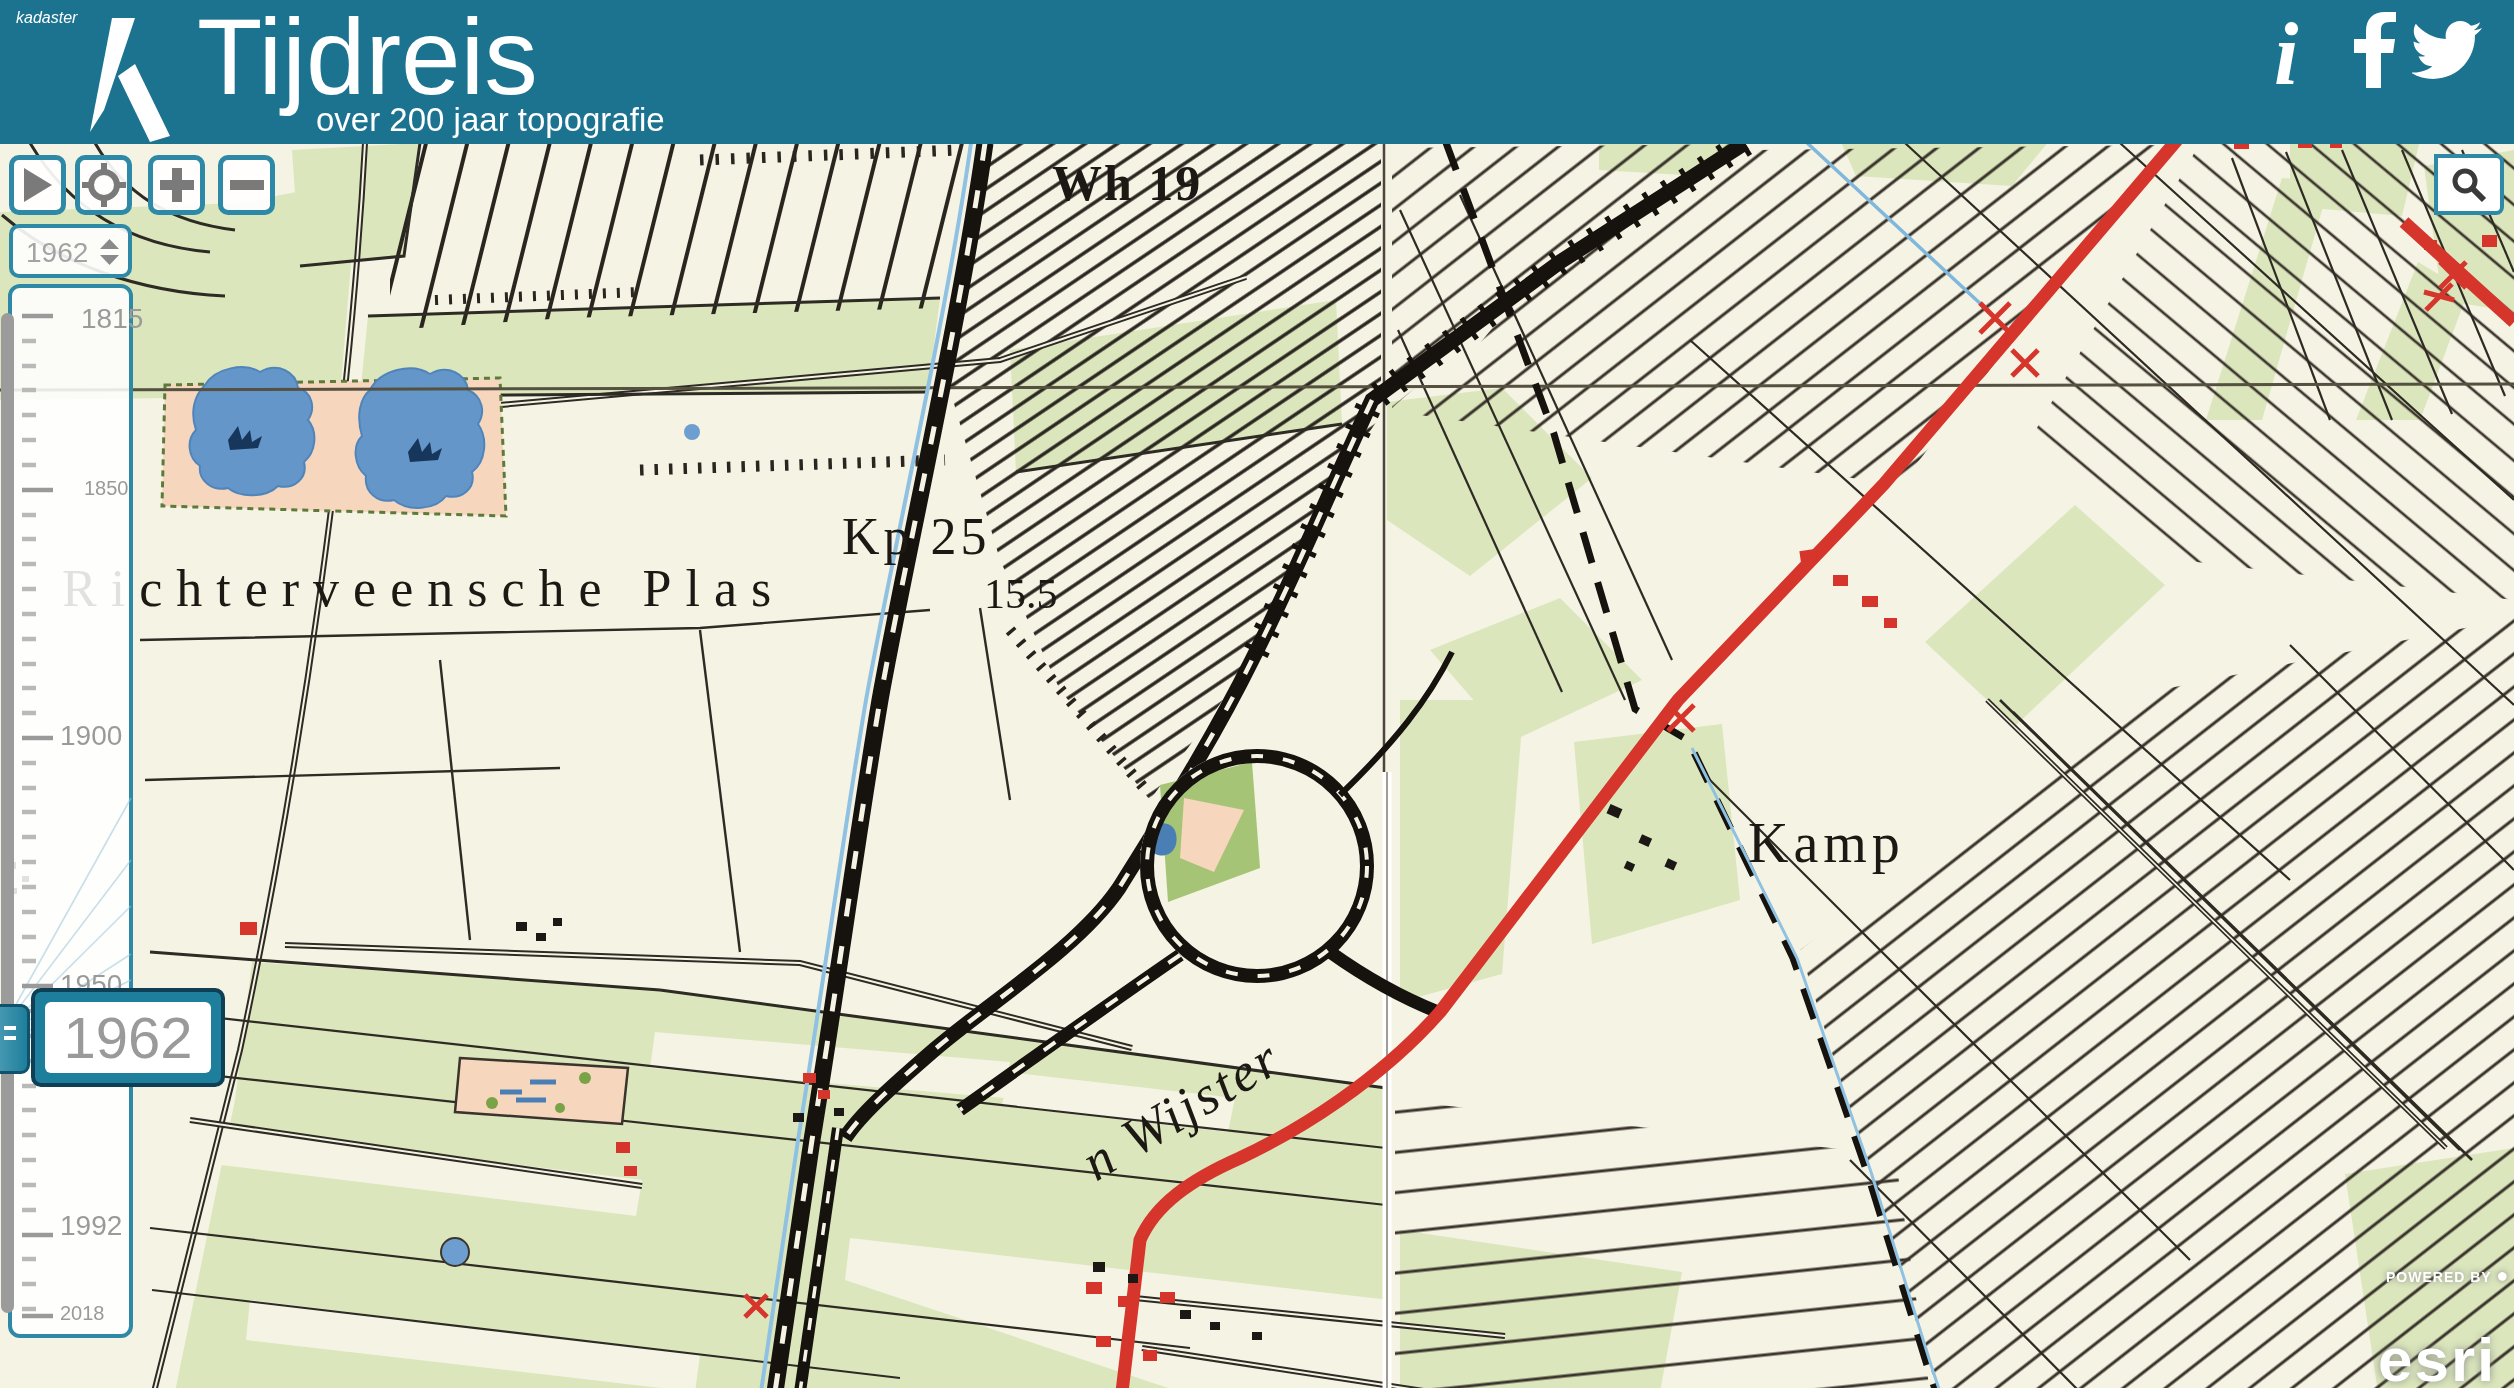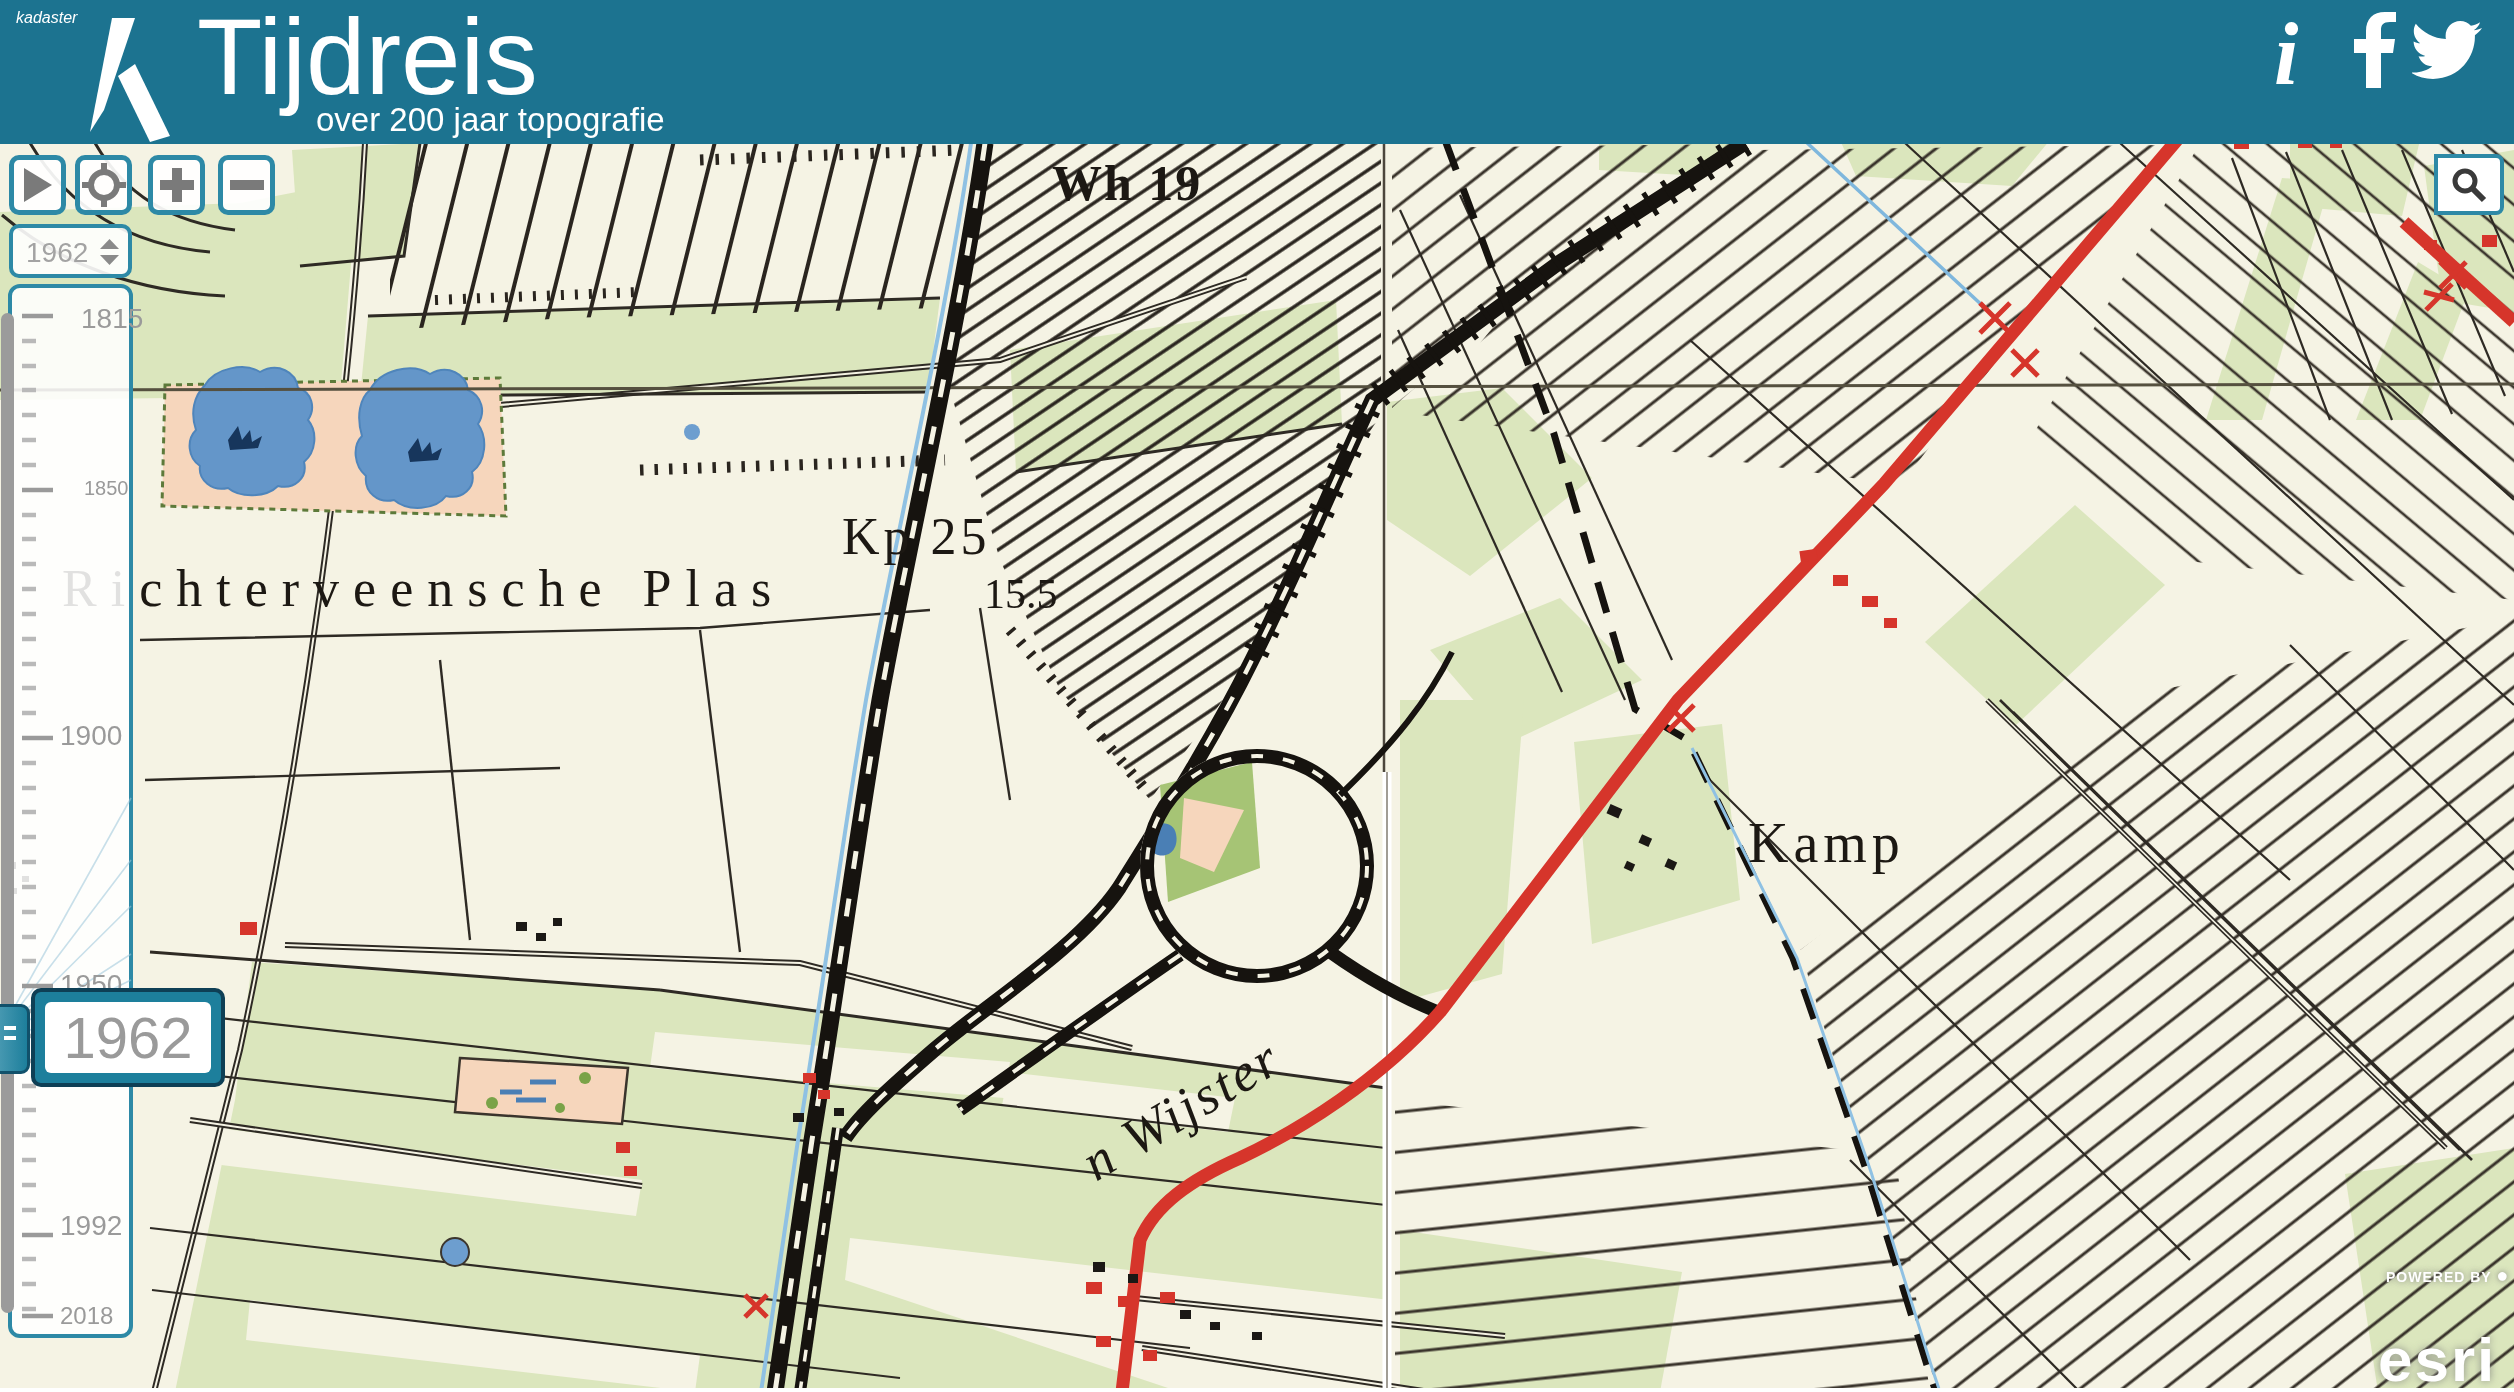--- a/index.html
+++ b/index.html
@@ -430,21 +430,21 @@
 <line x1="22" x2="36" y1="1284" y2="1284" stroke="#b9b9b9" stroke-width="4.5"></line>
 <line x1="22" x2="36" y1="1309" y2="1309" stroke="#b9b9b9" stroke-width="4.5"></line>
 <line x1="22" x2="53" y1="1316" y2="1316" stroke="#9a9a9a" stroke-width="4.5"></line>
 </svg>
 
 <div style="position:absolute;left:60px;top:303px;font-size:28px;color:#9a9a9a;margin-left:21px;">1815</div>
 <div style="position:absolute;left:60px;top:477px;font-size:20px;color:#9a9a9a;margin-left:24px;">1850</div>
 <div style="position:absolute;left:60px;top:720px;font-size:28px;color:#9a9a9a;">1900</div>
 <div style="position:absolute;left:60px;top:969px;font-size:28px;color:#9a9a9a;">1950</div>
 <div style="position:absolute;left:60px;top:1210px;font-size:28px;color:#9a9a9a;">1992</div>
-<div style="position:absolute;left:60px;top:1302px;font-size:24px;color:#9a9a9a;">2018</div>
+<div style="position:absolute;left:60px;top:1302px;font-size:20px;color:#9a9a9a;">2018</div>
 
 <div style="position:absolute;left:1px;top:313px;width:13px;height:1000px;background:#9b9b9b;border-radius:7px;"></div>
 
 <div style="position:absolute;left:-8px;top:1004px;width:32px;height:64px;background:linear-gradient(90deg,#4d9cb4,#1d7f9c);border:3px solid #11516b;border-radius:9px;"></div>
 <div style="position:absolute;left:4px;top:1026px;width:12px;height:4px;background:#fff;"></div>
 <div style="position:absolute;left:4px;top:1036px;width:12px;height:4px;background:#fff;"></div>
 
 <div style="position:absolute;left:31px;top:988px;width:186px;height:91px;background:#1d7f9c;border:4px solid #0e3f55;border-radius:10px;">
 <div style="position:absolute;left:10px;top:10px;width:166px;height:71px;background:#fff;border-radius:6px;"></div>
 <div style="position:absolute;left:0;top:12px;width:186px;text-align:center;font-size:58px;color:#9a9a9a;">1962</div>

